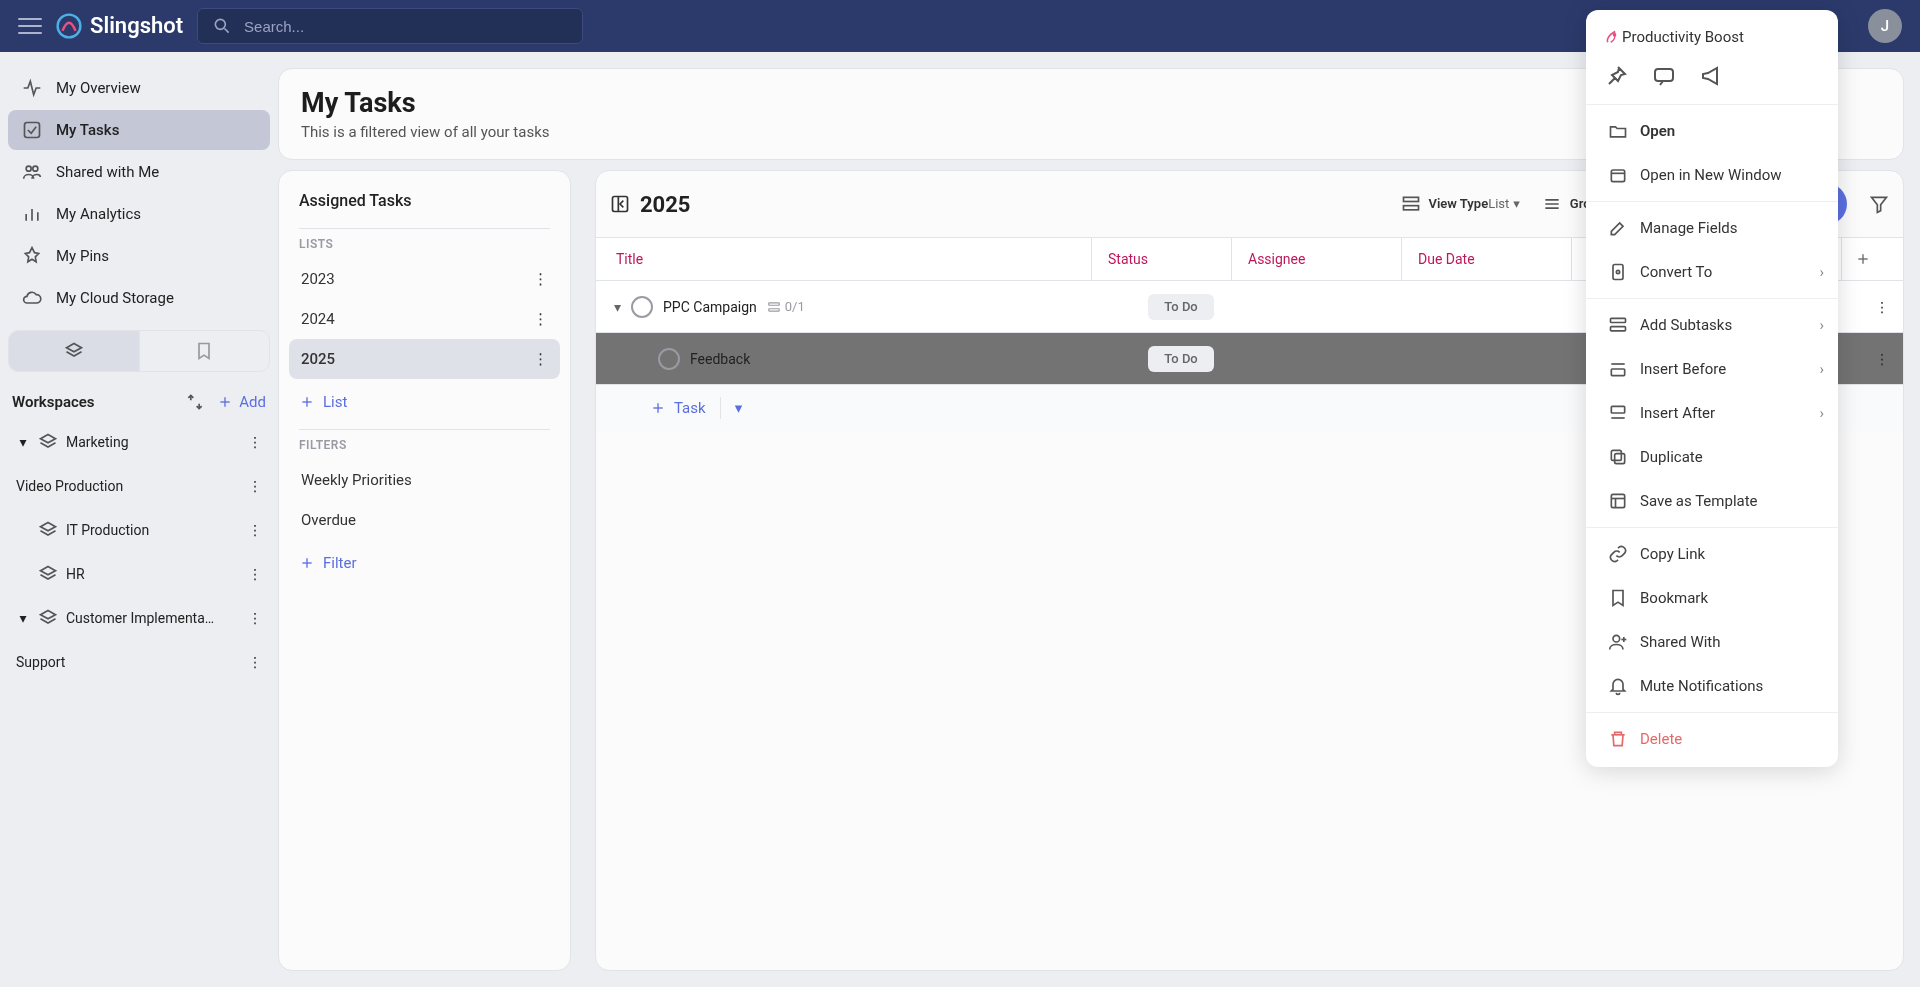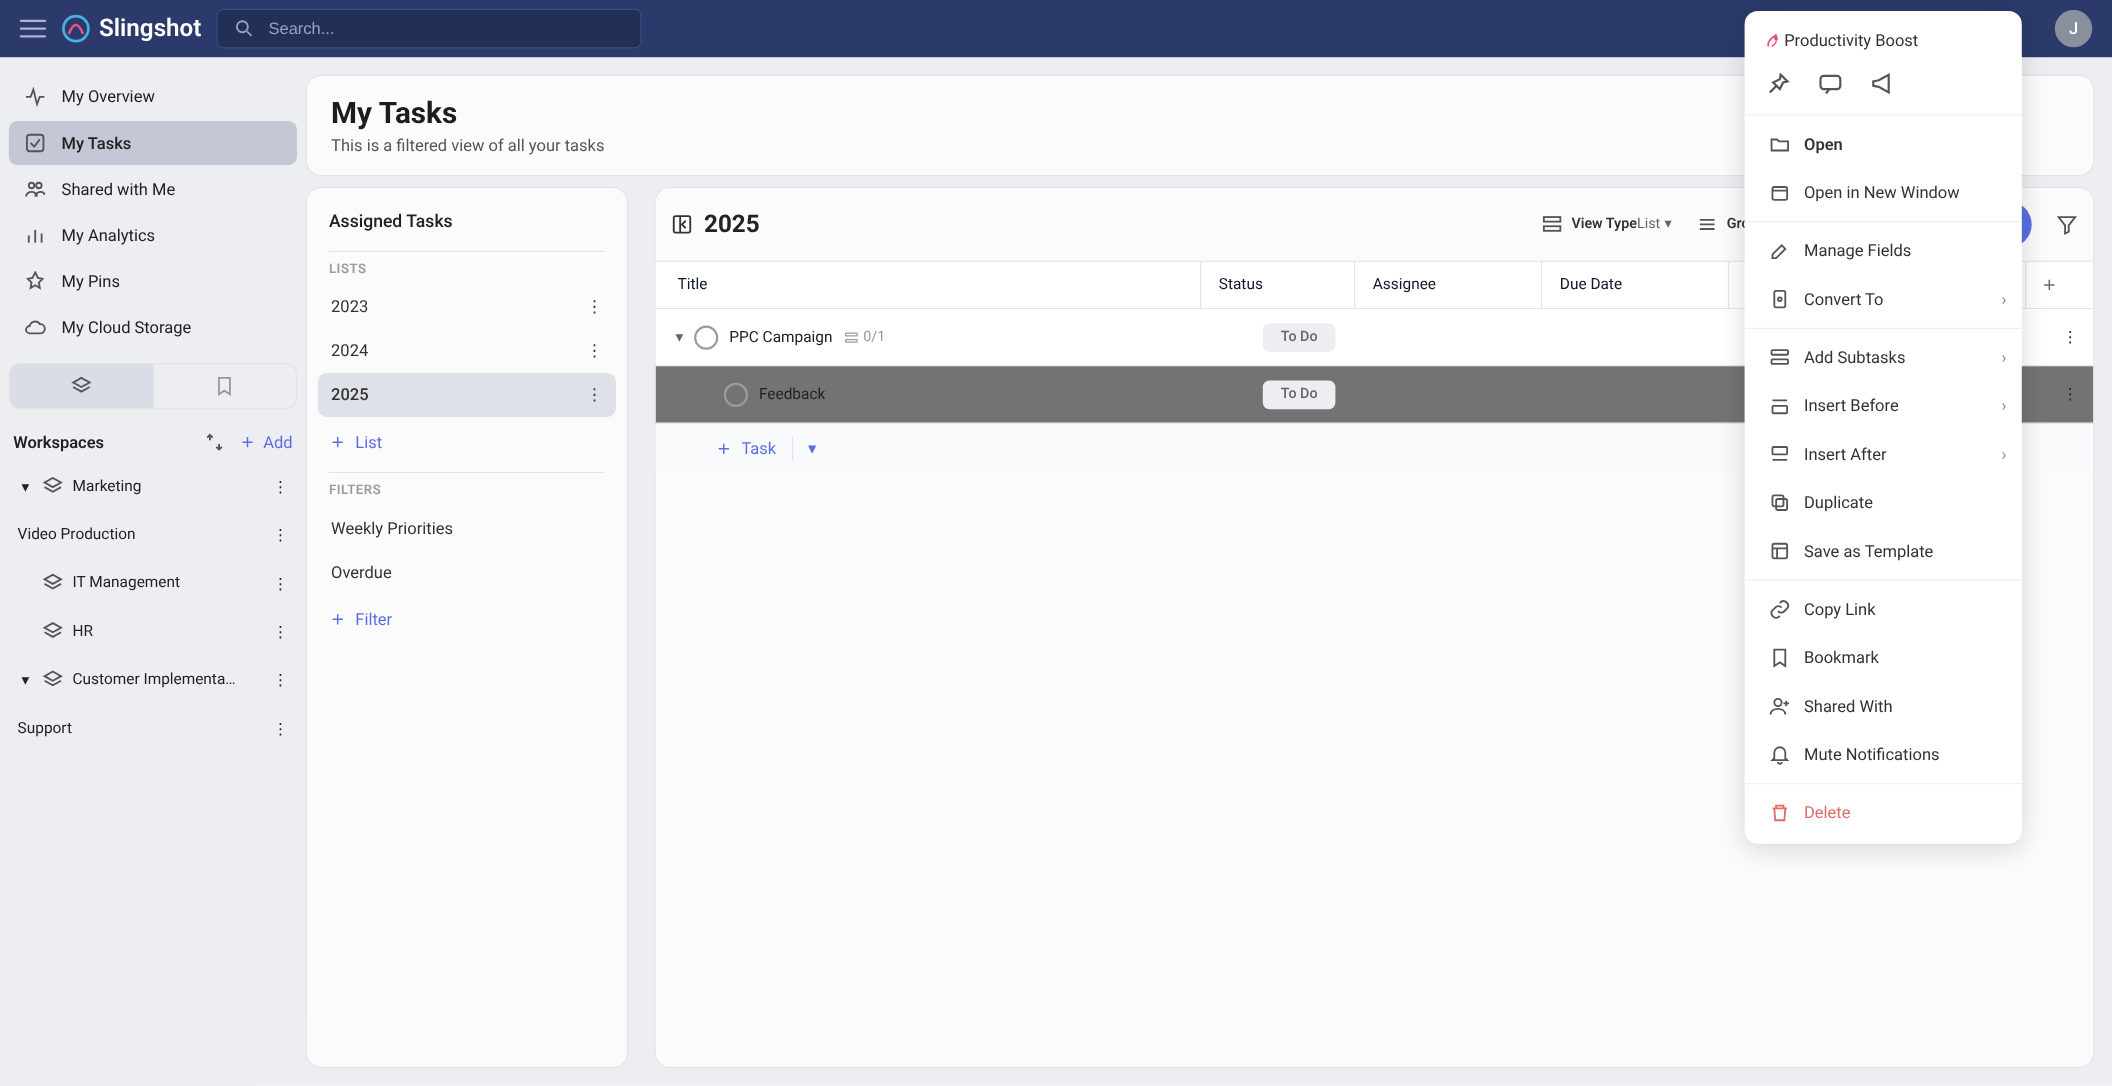--- a/index.html
+++ b/index.html
@@ -34,21 +34,21 @@
   .header {
     height: 52px;
     background: var(--header-bg);
     display: flex;
     align-items: center;
     padding: 0 18px;
     gap: 14px;
   }
   .hamburger { width:24px; height:24px; display:flex; flex-direction:column; justify-content:center; gap:5px; cursor:pointer;}
   .hamburger span { height:2px; background:#adb4cf; border-radius:2px; }
-  .logo { display:flex; align-items:center; gap:8px; color:#fff; font-size:22px; font-weight:600; }
+  .logo { display:flex; gap:8px; color:#fff; font-size:22px; font-weight:600; }
   .logo-mark { width:26px; height:26px; }
   .search-wrap { margin-left:auto; margin-right:auto; width:386px; background:#222f56; border:1px solid #3b4a7f; border-radius:6px; height:36px; display:flex; align-items:center; padding:0 14px; gap:10px; }
   .search-wrap input { background:transparent; border:none; outline:none; color:#c7ccde; font-size:15px; width:100%; }
   .search-wrap input::placeholder { color:#9aa3c2; }
   .header-spacer { flex:1; }
   .avatar { width:34px; height:34px; border-radius:50%; background:#8a8f9c; color:#fff; display:flex; align-items:center; justify-content:center; font-size:15px; font-weight:500; }
   
   .layout { display:flex; height: calc(987px - 52px); }
   .sidebar { width: 278px; padding: 16px 8px 16px 8px; overflow-y:auto; }
   .nav-item { height:40px; border-radius:8px; display:flex; align-items:center; gap:14px; padding:0 14px; cursor:pointer; margin:0 0 2px 0; font-size:15px; color:var(--text-dark); }
@@ -84,21 +84,21 @@
   .task-panel { flex:1; background:var(--panel-bg); border:1px solid var(--border-light); border-radius:14px; display:flex; flex-direction:column; overflow:hidden; position:relative; }
   .tp-header { display:flex; align-items:center; padding:12px 14px; gap:10px; }
   .tp-title { font-size:22px; font-weight:700; display:flex; align-items:center; gap:10px; }
   .tp-controls { margin-left:auto; display:flex; align-items:center; gap:22px; }
   .tp-ctrl { display:flex; align-items:center; gap:8px; cursor:pointer; }
   .tp-ctrl .labels { display:flex; line-height:1.1; }
   .tp-ctrl .l1 { font-size:13px; font-weight:600; color:#333; }
   .tp-ctrl .l2 { font-size:13px; color:#666; display:flex; align-items:center; gap:4px; }
   .tp-ctrl.round { width:42px; height:42px; border-radius:50%; display:flex; align-items:center; justify-content:center; }
   .tp-ctrl.round.filled { background:var(--accent-blue); color:#fff; }
-  .tp-columns { display:flex; align-items:center; border-top:1px solid var(--border-light); border-bottom:1px solid var(--border-light); height:44px; padding:0 20px 0 20px; font-size:14px; color:#0f172a; background:#fff; }
+  .tp-columns { display:flex; align-items:center; border-top:1px solid var(--border-light); border-bottom:1px solid var(--border-light); height:44px; padding:0 20px 0 20px; font-size:14px; color:#be185d; background:#fff; }
   .col-title { flex:1; }
   .col-status { width:140px; border-left:1px solid var(--border-light); height:100%; display:flex; align-items:center; padding-left:16px; }
   .col-assignee { width:170px; border-left:1px solid var(--border-light); height:100%; display:flex; align-items:center; padding-left:16px; }
   .col-due { width:170px; border-left:1px solid var(--border-light); height:100%; display:flex; align-items:center; padding-left:16px; }
   .col-extra { width:270px; border-left:1px solid var(--border-light); height:100%; display:flex; align-items:center; justify-content:flex-end; padding-right:10px; }
   .col-add { width:42px; border-left:1px solid var(--border-light); height:100%; display:flex; align-items:center; justify-content:center; cursor:pointer; }
   .task-row { display:flex; align-items:center; height:52px; border-bottom:1px solid var(--border-light); background:#fff; padding-left:6px; }
   .task-row.hover { background:#737373; }
   .task-row .t-title { flex:1; display:flex; align-items:center; gap:10px; padding-left:12px; }
   .task-row .t-circle { width:22px; height:22px; border:2px solid #9a9aa3; border-radius:50%; }
@@ -260,21 +260,21 @@
         <span>Video Production</span>
         <span class="dots">⋮</span>
       </div>
 
       <div class="tree-row">
         <span class="caret"></span>
         <svg class="icon" viewBox="0 0 24 24" fill="none" stroke="#555" stroke-width="2">
             <polygon points="12 3 21 8 12 13 3 8 12 3"></polygon>
             <polyline points="3 13 12 18 21 13"></polyline>
           </svg>
-        <span>IT Management</span>
+        <span>IT Production</span>
         <span class="dots">⋮</span>
       </div>
 
       <div class="tree-row">
         <span class="caret"></span>
         <svg class="icon" viewBox="0 0 24 24" fill="none" stroke="#555" stroke-width="2">
             <polygon points="12 3 21 8 12 13 3 8 12 3"></polygon>
             <polyline points="3 13 12 18 21 13"></polyline>
           </svg>
         <span>HR</span>

